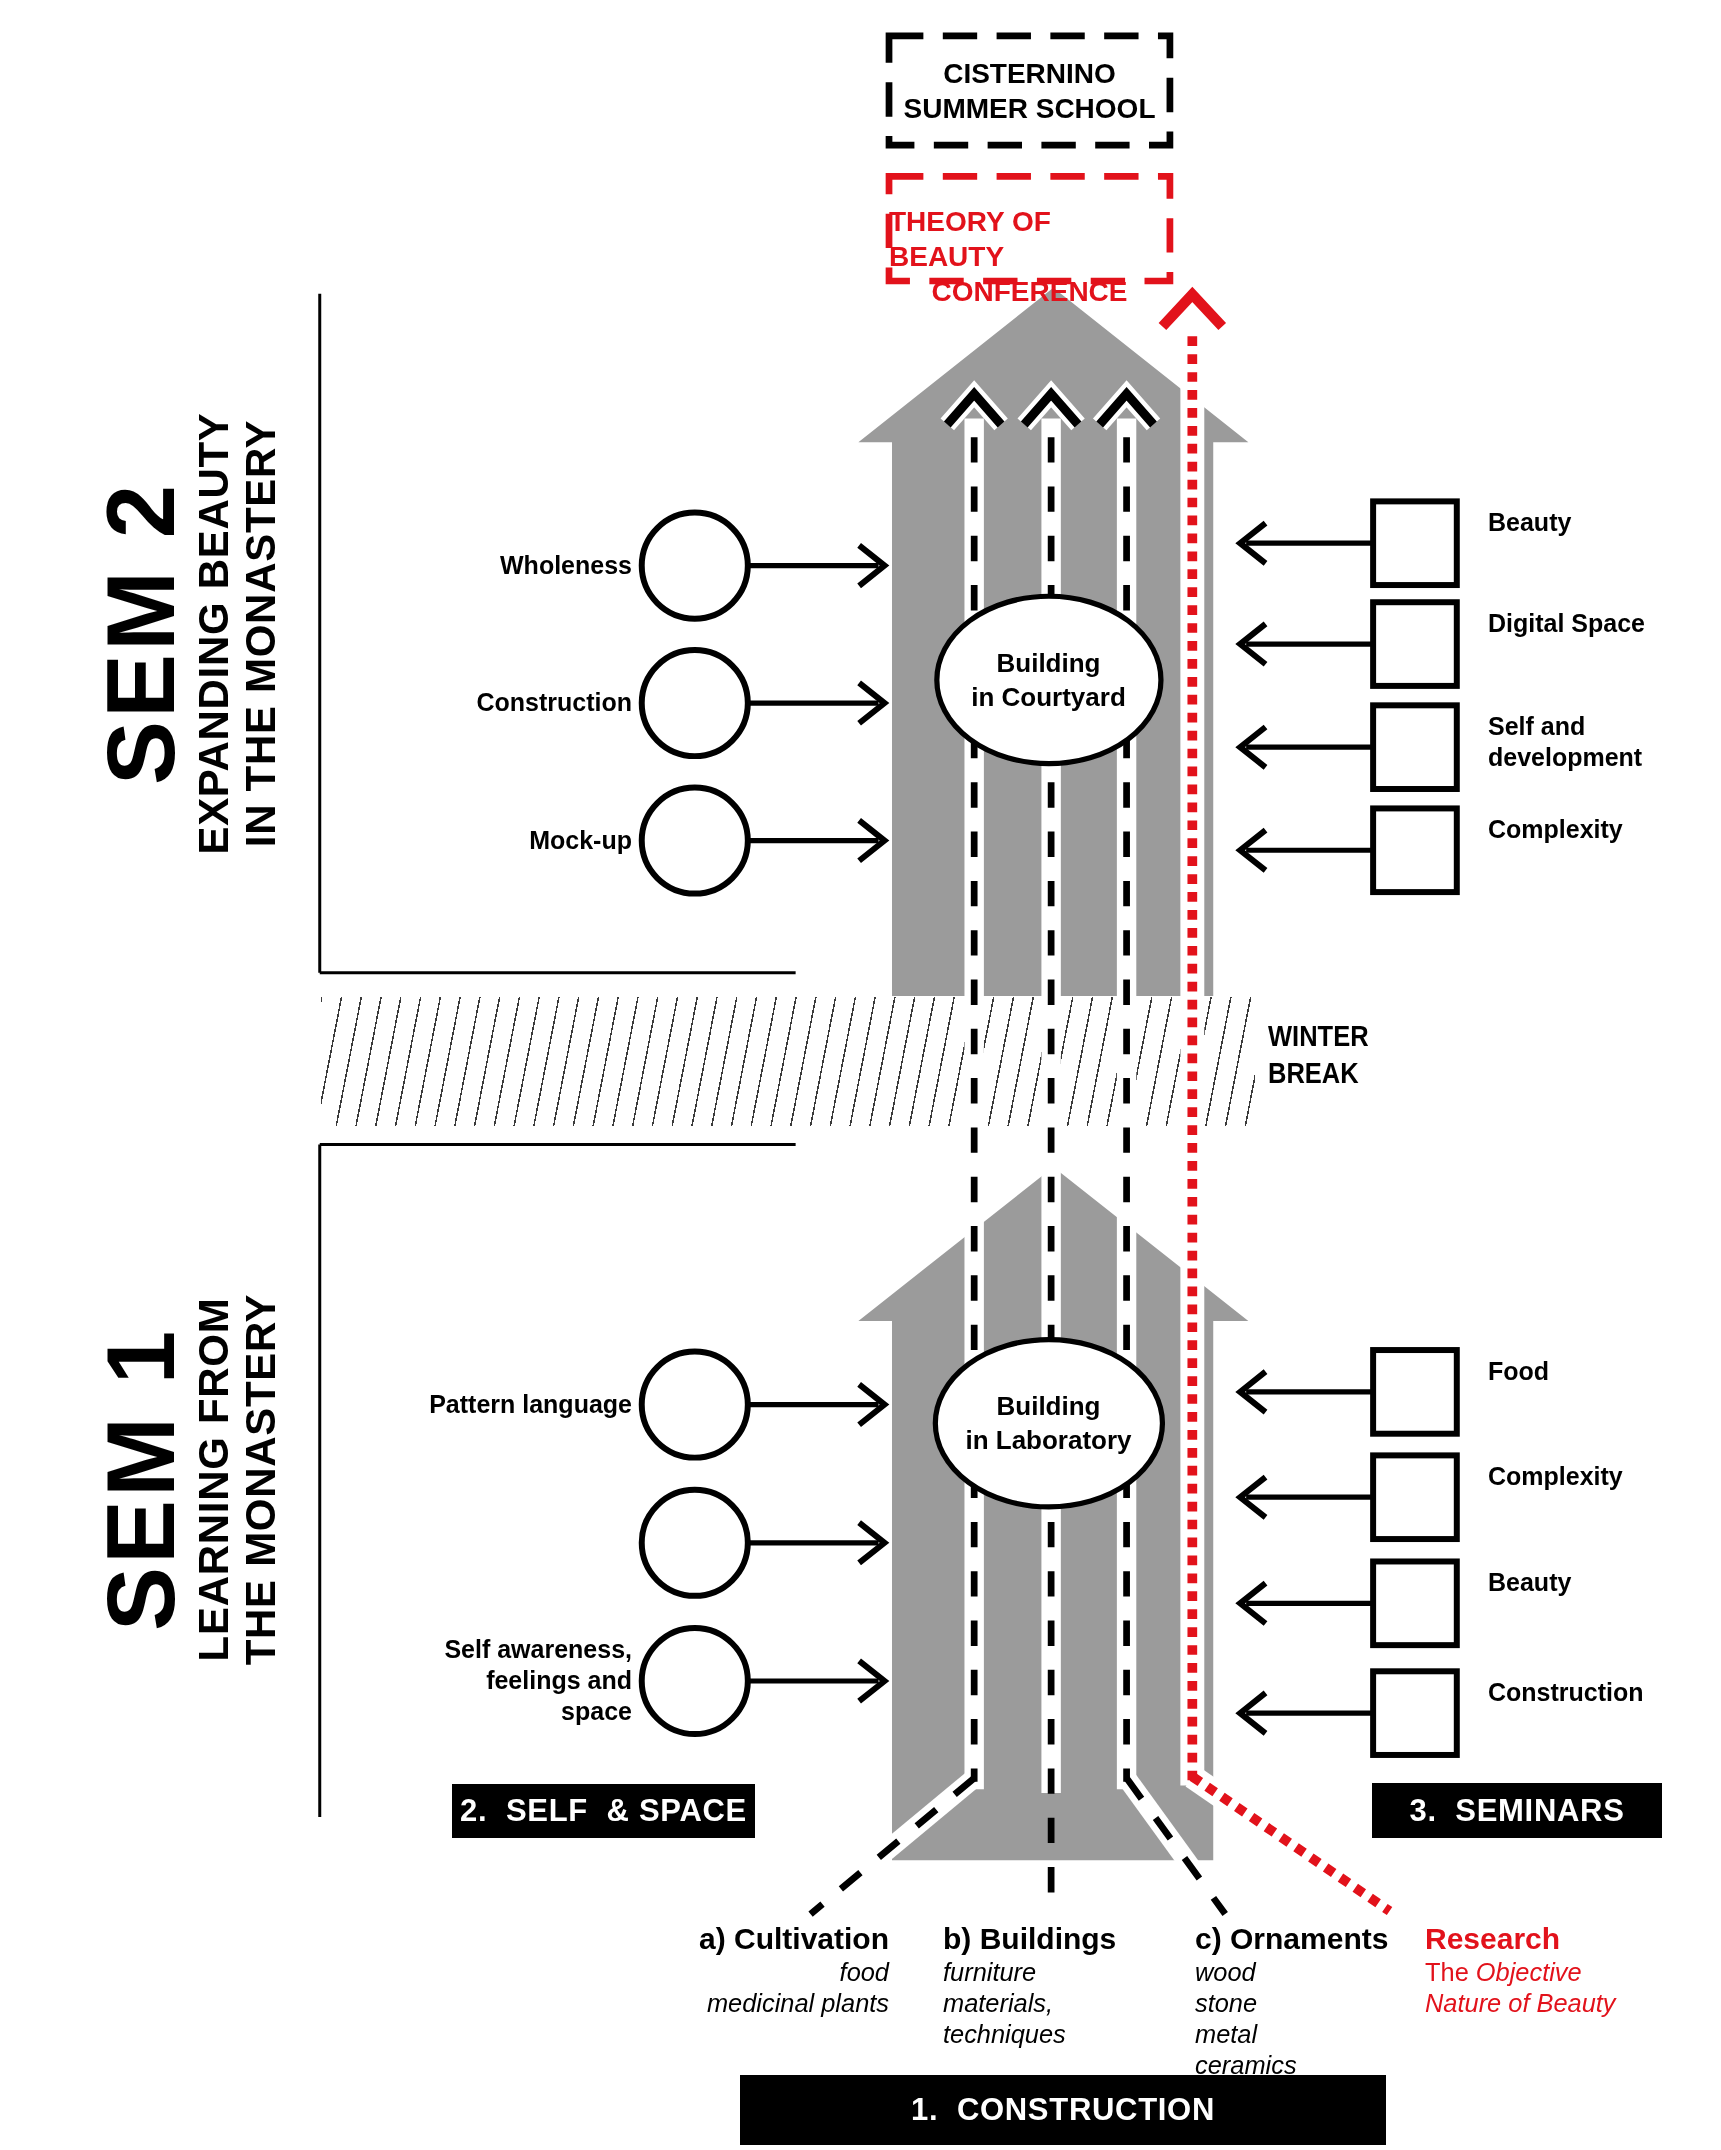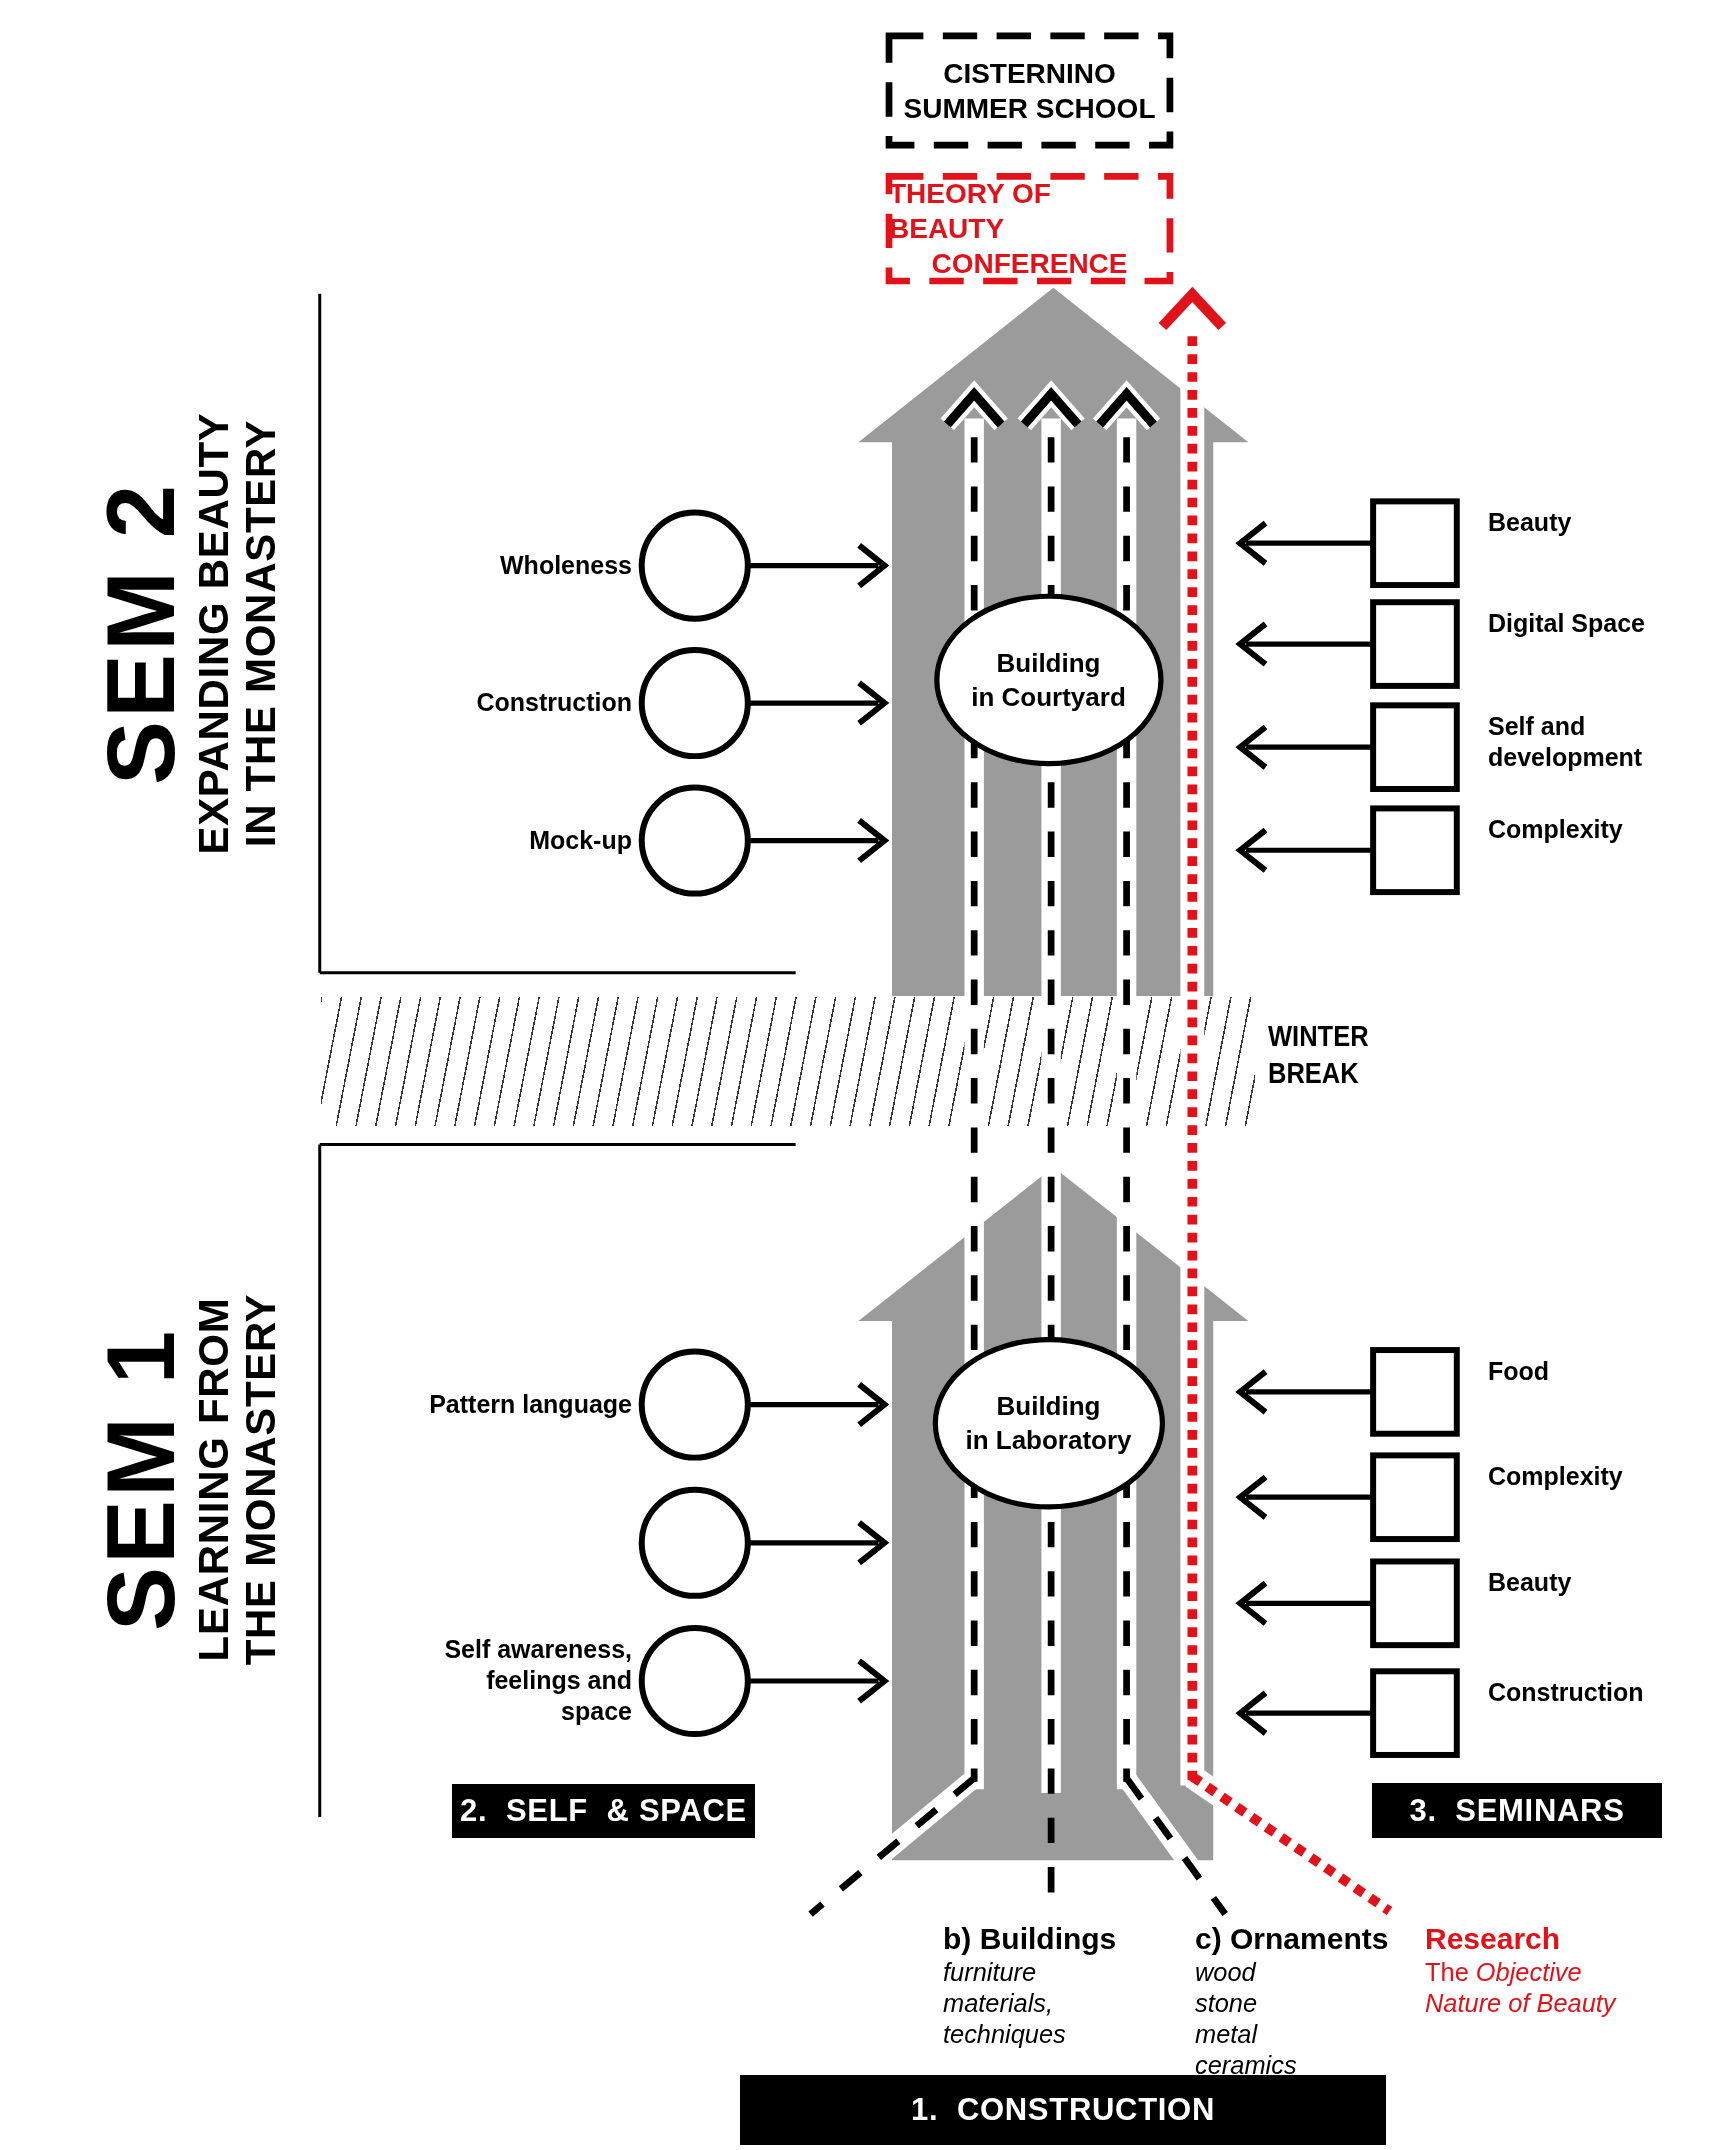--- a/index.html
+++ b/index.html
@@ -25,21 +25,21 @@
   .chev-red{stroke:var(--accent-red);stroke-width:14;fill:none;}
   .conn{stroke:var(--ink);stroke-width:7;}
   .connhead{stroke:var(--ink);stroke-width:8;fill:none;}
   .node{fill:#fff;stroke:var(--ink);stroke-width:8;}
   .ellipse{fill:#fff;stroke:var(--ink);stroke-width:7;}
   .bracket{stroke:var(--ink);stroke-width:4;}
   .dashbox{fill:none;stroke:var(--ink);stroke-width:9;stroke-dasharray:46 26;}
   .dashbox.red{stroke:var(--accent-red);}
   .box-label{display:flex;flex-direction:column;align-items:center;justify-content:center;
              font-weight:bold;font-size:28px;line-height:35px;}
-  .box-label.red{color:var(--accent-red);}
+  .box-label.red{color:var(--accent-red);margin-top:28px;}
   .rot{transform:rotate(-90deg);transform-origin:center;text-align:center;white-space:nowrap;}
   .sem-big{font-weight:bold;font-size:96px;line-height:99px;letter-spacing:3px;}
   .sem-sub{font-weight:bold;font-size:42px;line-height:47px;letter-spacing:0.7px;}
   .side-label{font-weight:bold;font-size:25px;line-height:31px;}
   .side-left{display:flex;align-items:center;justify-content:flex-end;text-align:right;height:127px;}
   .winter{font-weight:bold;font-size:30px;line-height:37px;transform:scaleX(.85);transform-origin:left;}
   .ellipse-label{text-align:center;font-weight:bold;font-size:26px;line-height:34px;}
   .banner{background:#000;color:#fff;font-weight:bold;font-size:31px;display:flex;
           align-items:center;justify-content:center;white-space:pre;letter-spacing:0.7px;}
   .track-heading{font-weight:bold;font-size:30px;line-height:36px;}
@@ -197,20 +197,25 @@
 
   <div class="abs txt side-label" style="left:1488px;top:1356px;width:194px;">Food</div>
   <div class="abs txt side-label" style="left:1488px;top:1461px;width:194px;">Complexity</div>
   <div class="abs txt side-label" style="left:1488px;top:1567px;width:194px;">Beauty</div>
   <div class="abs txt side-label" style="left:1488px;top:1677px;width:194px;">Construction</div>
 
   <div class="abs txt banner" style="left:452px;top:1784px;width:303px;height:54px;">2.  SELF  &amp; SPACE</div>
   <div class="abs txt banner" style="left:1372px;top:1783px;width:290px;height:55px;">3.  SEMINARS</div>
   <div class="abs txt banner" style="left:740px;top:2075px;width:646px;height:70px;">1.  CONSTRUCTION</div>
 
+  <div class="abs txt track right-align" style="left:635px;top:1921px;width:254px;">
+    <div class="track-heading">a) Cultivation</div>
+    <div class="track-detail">food</div>
+    <div class="track-detail">medicinal plants</div>
+  </div>
   <div class="abs txt track center-align" style="left:943px;top:1921px;width:217px;">
     <div class="track-heading">b) Buildings</div>
     <div class="track-detail">furniture</div>
     <div class="track-detail">materials,</div>
     <div class="track-detail">techniques</div>
   </div>
   <div class="abs txt track" style="left:1195px;top:1921px;width:217px;">
     <div class="track-heading">c) Ornaments</div>
     <div class="track-detail">wood</div>
     <div class="track-detail">stone</div>

